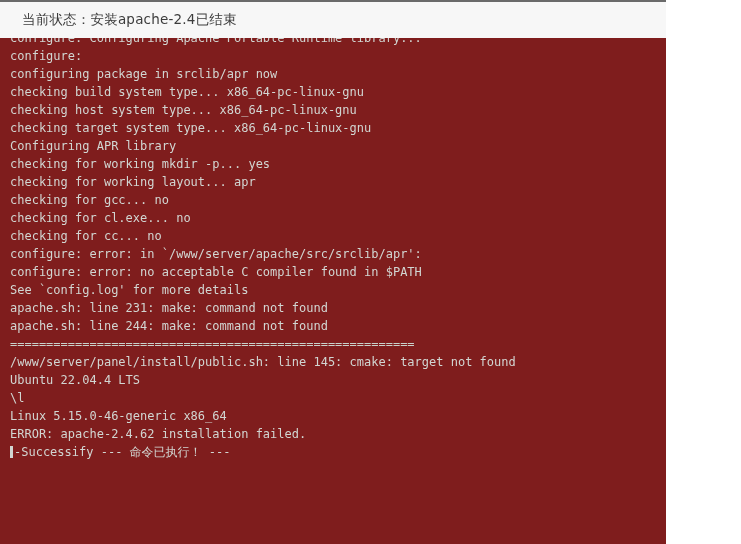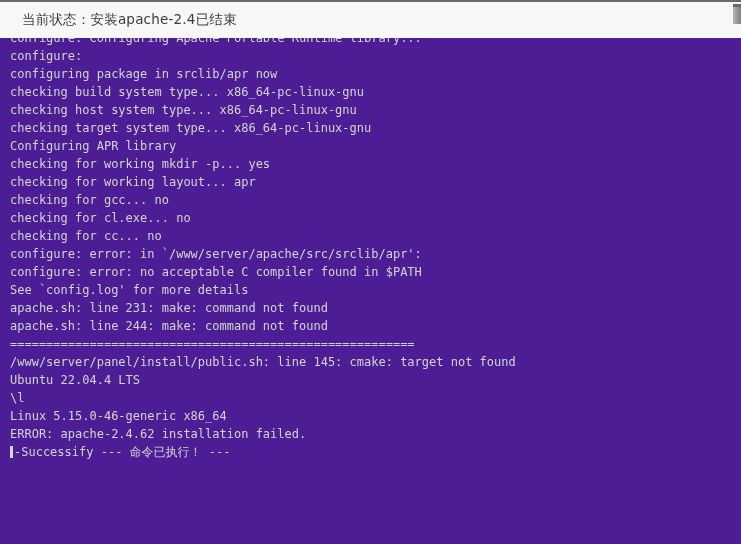--- a/index.html
+++ b/index.html
@@ -10,21 +10,21 @@
   }
   body {
     width: 741px;
     height: 544px;
     overflow: hidden;
     font-family: "DejaVu Sans", sans-serif;
   }
 
   #app {
     position: relative;
-    width: 741px;
+    width: 666px;
     height: 544px;
     overflow: hidden;
     background: #333333;
   }
 
   
   .status-header {
     position: absolute;
     left: 0;
     top: 0;
@@ -65,21 +65,21 @@
     background: #6a6a6a;
   }
 
   
   .terminal {
     position: absolute;
     left: 0;
     top: 38px;
     width: 741px;
     height: 506px;
-    background: #4c1d95;
+    background: #7f1d1d;
     overflow: hidden;
   }
   .term-inner {
     position: absolute;
     left: 0;
     
     top: -9px;
     width: 741px;
     padding: 0 0 0 10px;
     box-sizing: border-box;

